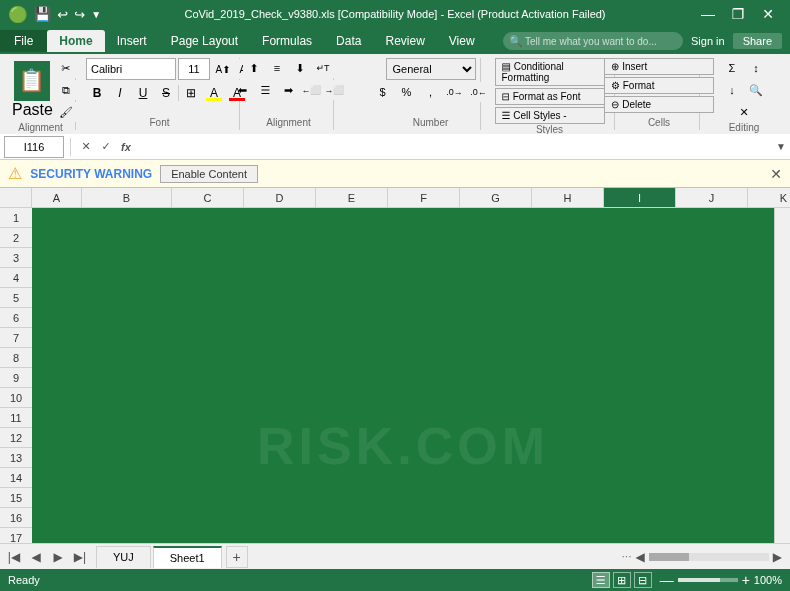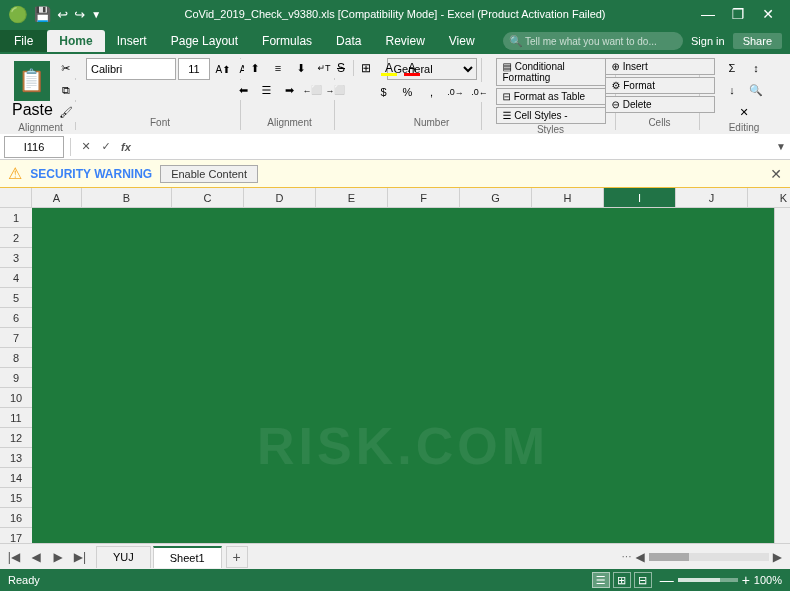--- a/index.html
+++ b/index.html
@@ -292,21 +292,21 @@
       <div style="display:flex;flex-direction:column;gap:2px;">
         <div class="small-btn">✂</div>
         <div class="small-btn">⧉</div>
         <div class="small-btn">🖌</div>
       </div>
     </div>
     <div class="ribbon-section-label">Alignment</div>
   </div>
 
   <div class="ribbon-section" style="min-width:160px;">
-    <div class="ribbon-section-body" style="align-items:flex-start;gap:3px;">
+    <div class="ribbon-section-body" style="flex-direction:column;align-items:flex-start;gap:3px;">
       <div style="display:flex;gap:2px;align-items:center;">
         <input class="font-name-box" value="Calibri" style="">
         <input class="font-size-box" value="11" style="">
         <span class="small-btn" style="font-size:10px;">A⬆</span>
         <span class="small-btn" style="font-size:10px;">A⬇</span>
       </div>
       <div style="display:flex;gap:1px;align-items:center;">
         <span class="fmt-btn bold">B</span>
         <span class="fmt-btn italic">I</span>
         <span class="fmt-btn underline">U</span>
@@ -356,21 +356,21 @@
   </div>
 
   <div class="ribbon-section" style="min-width:130px;">
     <div class="ribbon-section-body" style="flex-direction:column;gap:2px;">
       <div class="styles-btn">
         <span>▤</span>
         <span>Conditional Formatting</span>
       </div>
       <div class="styles-btn">
         <span>⊟</span>
-        <span>Format as Table</span>
+        <span>Format as Font</span>
       </div>
       <div class="styles-btn">
         <span>☰</span>
         <span> Cell Styles -</span>
       </div>
     </div>
     <div class="ribbon-section-label">Styles</div>
   </div>
 
   <div class="ribbon-section" style="min-width:80px;">

